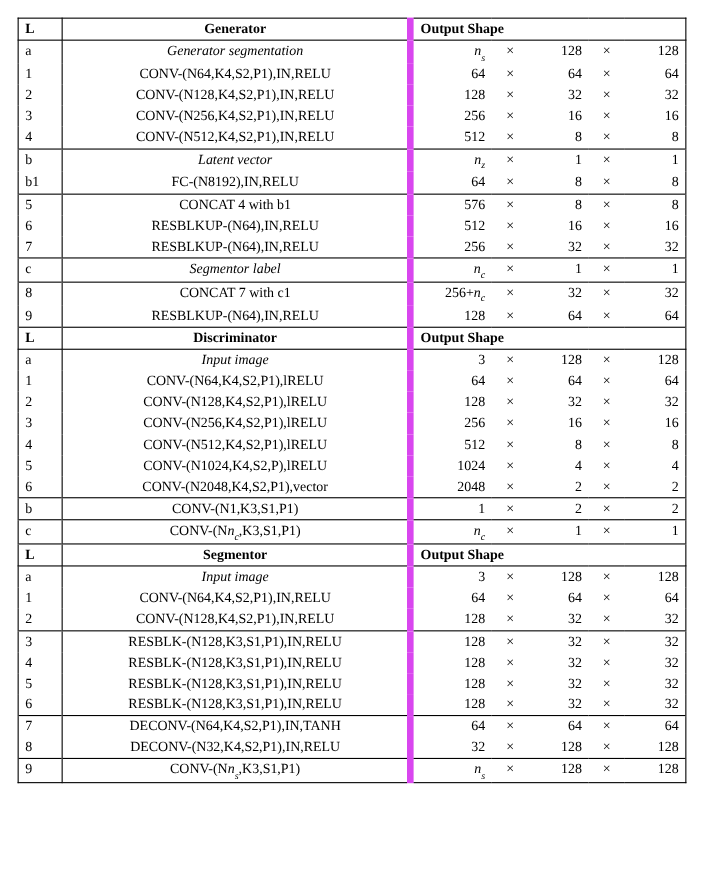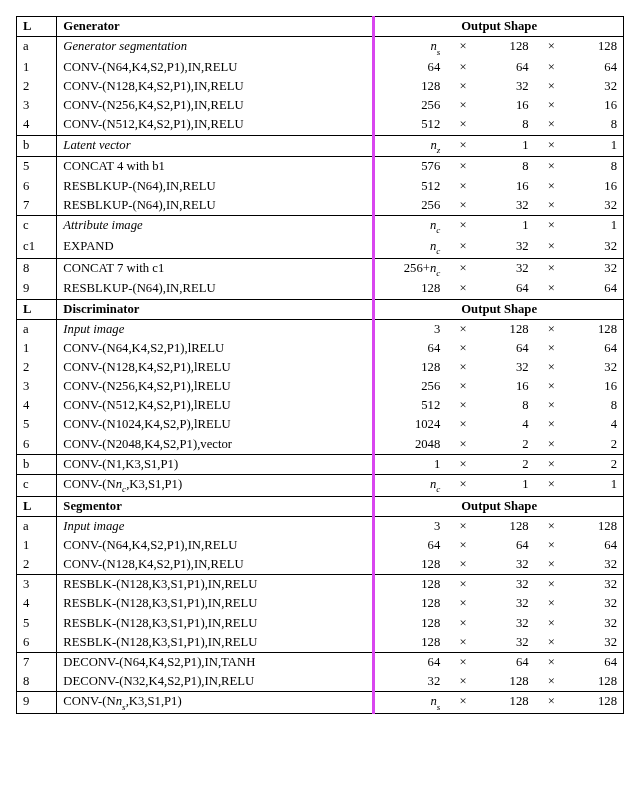--- a/index.html
+++ b/index.html
@@ -14,31 +14,31 @@
     border-collapse: collapse;
     width: 608px;
     margin: 0;
   }
   td, th {
     padding: 1px 6px 1px 6px;
     vertical-align: baseline;
     line-height: 1.35;
   }
   .col-L { width: 28px; text-align: left; border-left: 1px solid #000; border-right: 1px solid #000; }
-  .col-desc { width: 310px; text-align: left; border-right: 3px solid #d946ef; font-family: Liberation Serif, serif; }
+  .col-desc { width: 310px; text-align: center; border-right: 6px solid #d946ef; font-family: Liberation Serif, serif; }
   .col-o1 { width: 60px; text-align: right; }
   .col-ox { width: 22px; text-align: center; }
   .col-o2 { width: 44px; text-align: right; }
   .col-o3 { width: 44px; text-align: right; border-right: 1px solid #000; }
   .hrule td { border-top: 1px solid #000; }
   .hrule-bot td { border-bottom: 1px solid #000; }
   .bold { font-weight: bold; }
   .italic { font-style: italic; }
   .sub { font-size: 0.72em; vertical-align: sub; position: relative; top: 0.12em; }
-  .shape-head { text-align: center; }
+  .shape-head { text-align: left; }
 </style>
 </head>
 <body>
 
 <table>
   <tbody id="tbody">
       <tr class="hrule hrule-bot">
         <td class="col-L bold">L</td>
         <td class="col-desc bold">Generator</td>
         <td class="shape-head bold" colspan="5" style="border-right:1px solid #000;">Output Shape</td>
@@ -90,20 +90,29 @@
       </tr>
       <tr class="hrule">
         <td class="col-L">b</td>
         <td class="col-desc italic">Latent vector</td>
         <td class="col-o1"><span style="font-style:italic">n</span><span class="sub" style="font-style:italic">z</span></td>
         <td class="col-ox">×</td>
         <td class="col-o2">1</td>
         <td class="col-ox">×</td>
         <td class="col-o3">1</td>
       </tr>
+      <tr>
+        <td class="col-L">b1</td>
+        <td class="col-desc">FC-(N8192),IN,RELU</td>
+        <td class="col-o1">64</td>
+        <td class="col-ox">×</td>
+        <td class="col-o2">8</td>
+        <td class="col-ox">×</td>
+        <td class="col-o3">8</td>
+      </tr>
       <tr class="hrule">
         <td class="col-L">5</td>
         <td class="col-desc">CONCAT 4 with b1</td>
         <td class="col-o1">576</td>
         <td class="col-ox">×</td>
         <td class="col-o2">8</td>
         <td class="col-ox">×</td>
         <td class="col-o3">8</td>
       </tr>
       <tr>
@@ -119,35 +128,26 @@
         <td class="col-L">7</td>
         <td class="col-desc">RESBLKUP-(N64),IN,RELU</td>
         <td class="col-o1">256</td>
         <td class="col-ox">×</td>
         <td class="col-o2">32</td>
         <td class="col-ox">×</td>
         <td class="col-o3">32</td>
       </tr>
       <tr class="hrule">
         <td class="col-L">c</td>
-        <td class="col-desc italic">Attribute image</td>
+        <td class="col-desc italic">Segmentor label</td>
         <td class="col-o1"><span style="font-style:italic">n</span><span class="sub" style="font-style:italic">c</span></td>
         <td class="col-ox">×</td>
         <td class="col-o2">1</td>
         <td class="col-ox">×</td>
         <td class="col-o3">1</td>
-      </tr>
-      <tr>
-        <td class="col-L">c1</td>
-        <td class="col-desc">EXPAND</td>
-        <td class="col-o1"><span style="font-style:italic">n</span><span class="sub" style="font-style:italic">c</span></td>
-        <td class="col-ox">×</td>
-        <td class="col-o2">32</td>
-        <td class="col-ox">×</td>
-        <td class="col-o3">32</td>
       </tr>
       <tr class="hrule">
         <td class="col-L">8</td>
         <td class="col-desc">CONCAT 7 with c1</td>
         <td class="col-o1">256+<span style="font-style:italic">n</span><span class="sub" style="font-style:italic">c</span></td>
         <td class="col-ox">×</td>
         <td class="col-o2">32</td>
         <td class="col-ox">×</td>
         <td class="col-o3">32</td>
       </tr>

